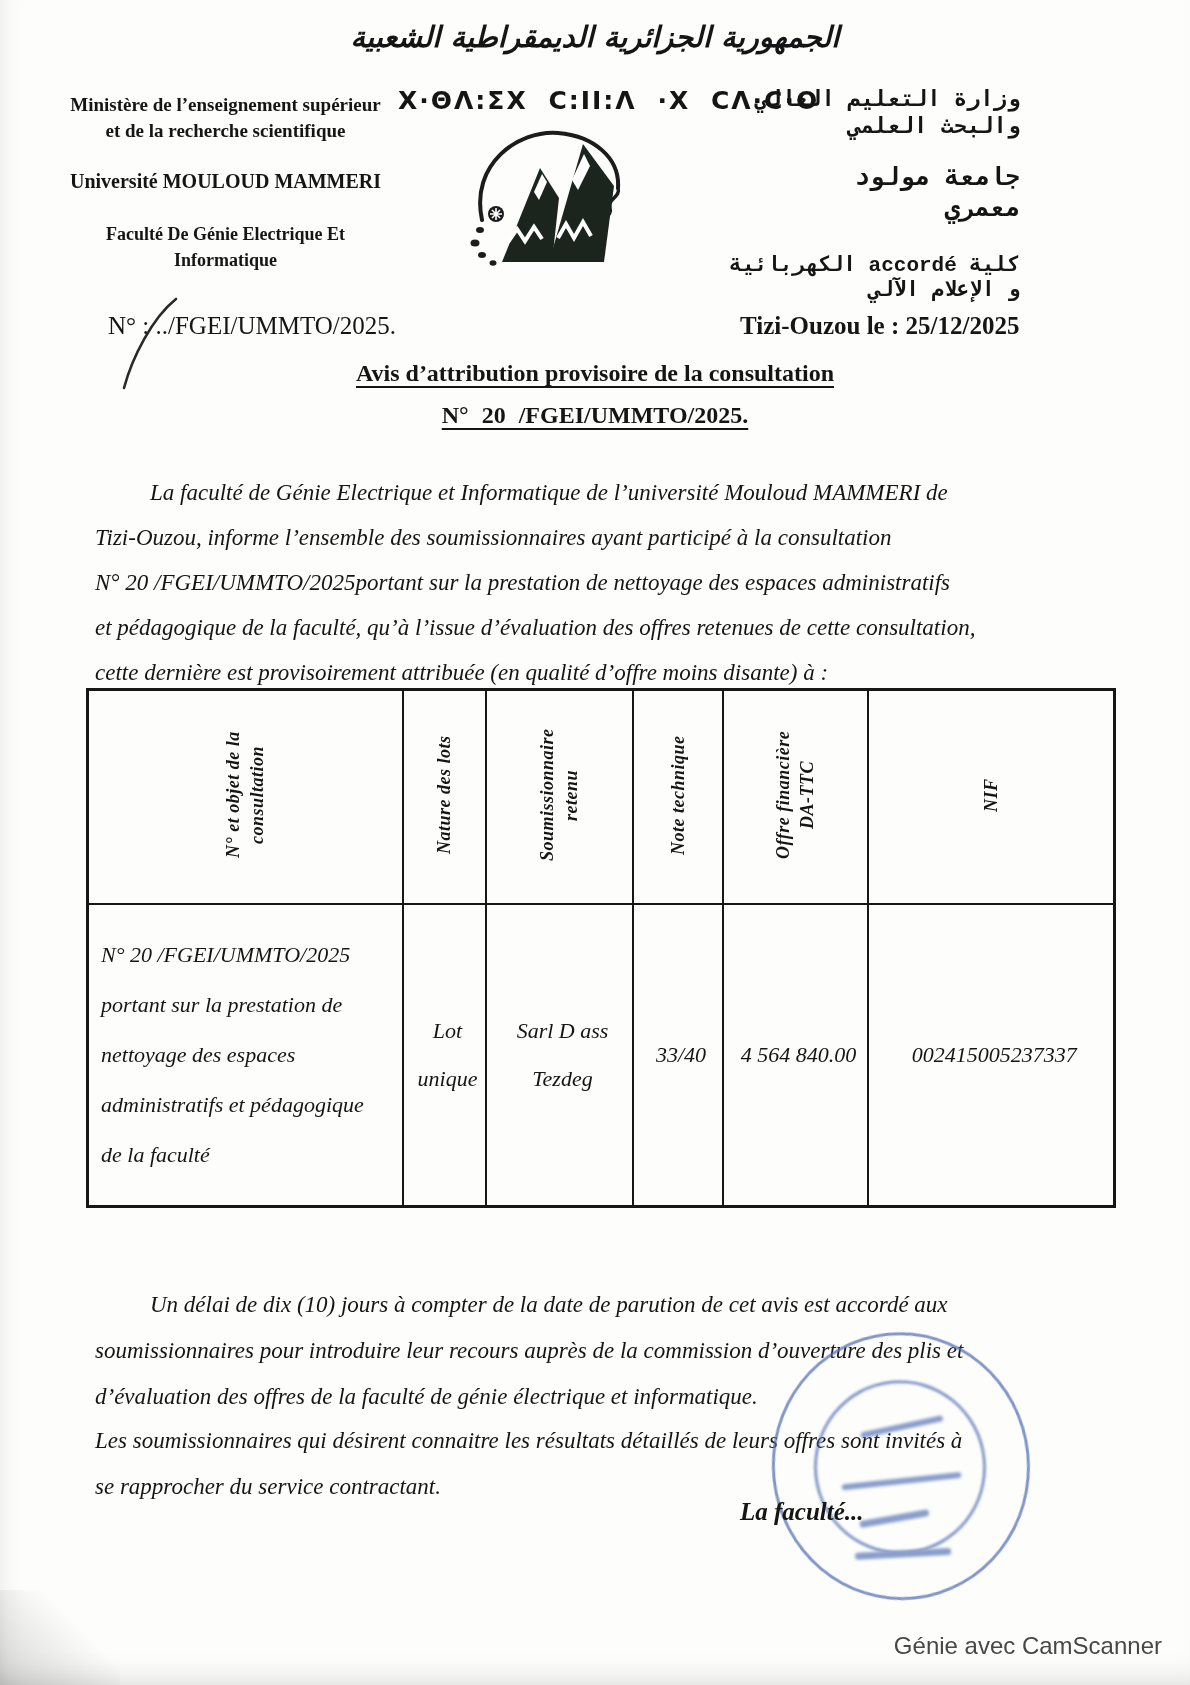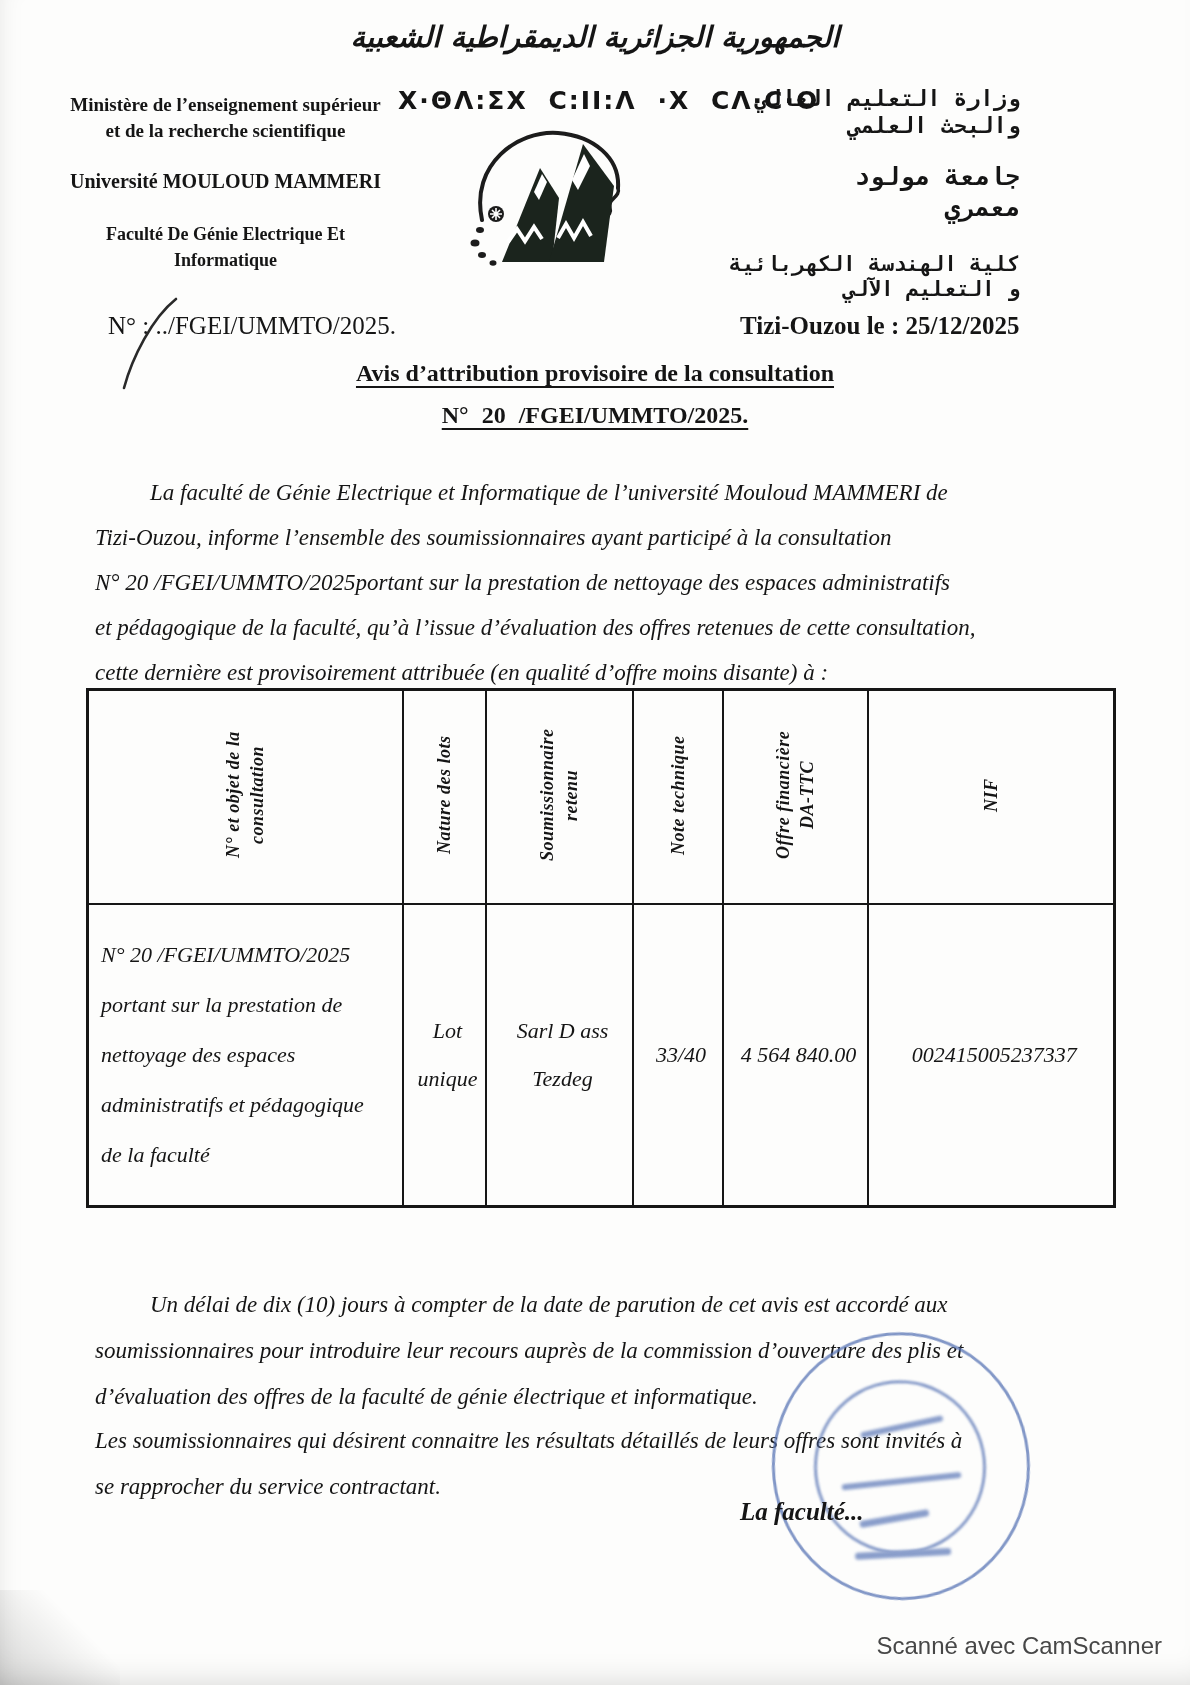--- a/index.html
+++ b/index.html
@@ -110,21 +110,21 @@
       <polyline points="56,120 65,107 73,119 82,105 90,117" fill="none" stroke="#fff" stroke-width="4"></polyline>
       <polyline points="106,116 114,102 122,116 131,100 139,114" fill="none" stroke="#fff" stroke-width="4"></polyline>
       <polygon points="120,58 132,32 138,44 126,68" fill="#fff"></polygon>
       <polygon points="82,70 90,52 95,60 87,78" fill="#fff"></polygon>
     </svg>
   </div>
 
   <div class="abs hdr-right">
     <div class="a1">وزارة التعليم العالي والبحث العلمي</div>
     <div class="a2">جامعة مولود معمري</div>
-    <div class="a3">كلية الهندسة الكهربائية و التعليم الآلي</div>
+    <div class="a3">كلية accordé الكهربائية و الإعلام الآلي</div>
   </div>
 
   <div class="abs ref-num">N° : ../FGEI/UMMTO/2025.</div>
   <div class="abs slash">
     <svg width="70" height="95" viewBox="0 0 70 95" xmlns="http://www.w3.org/2000/svg">
       <path d="M6,92 C14,62 34,22 58,3" fill="none" stroke="#2a2a2a" stroke-width="2.6" stroke-linecap="round"></path>
     </svg>
   </div>
   <div class="abs ref-date">Tizi-Ouzou le : 25/12/2025</div>
 
@@ -182,17 +182,17 @@
 
   <div class="abs stamp">
     <div class="ring-outer"></div>
     <div class="ring-inner"></div>
     <div class="mark m1"></div>
     <div class="mark m2"></div>
     <div class="mark m3"></div>
     <div class="mark m4"></div>
   </div>
 
-  <div class="cam">Scanné avec CamScanner</div>
+  <div class="cam">Génie avec CamScanner</div>
 
   <div class="abs corner-shade"></div>
 
 </div>
 
 </body></html>

